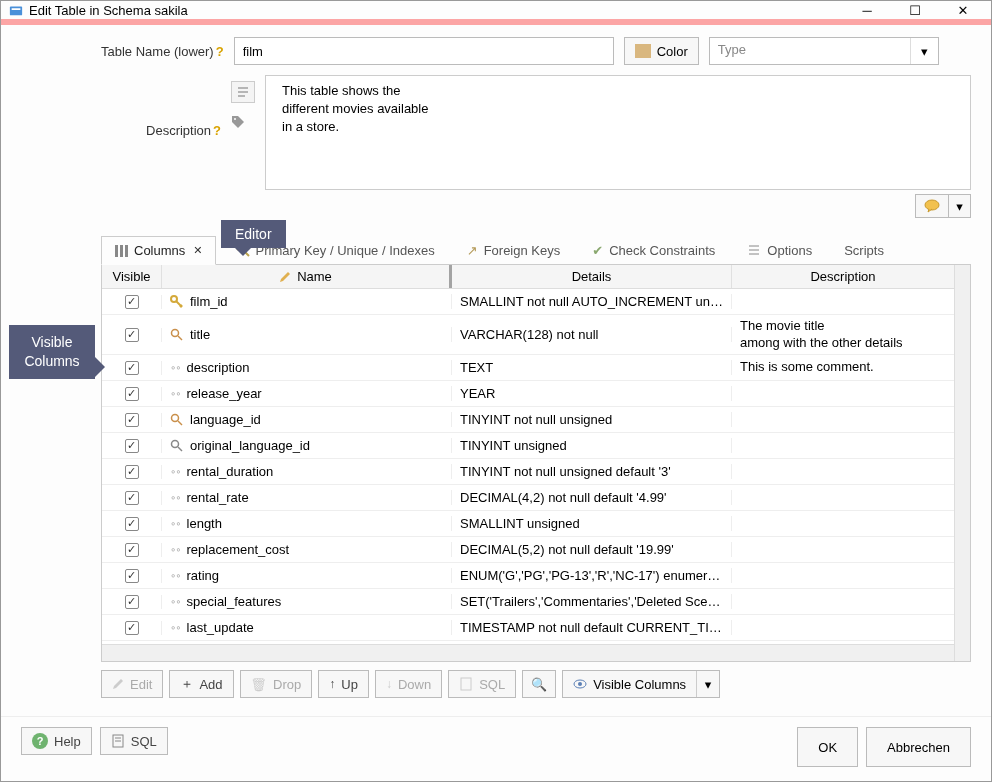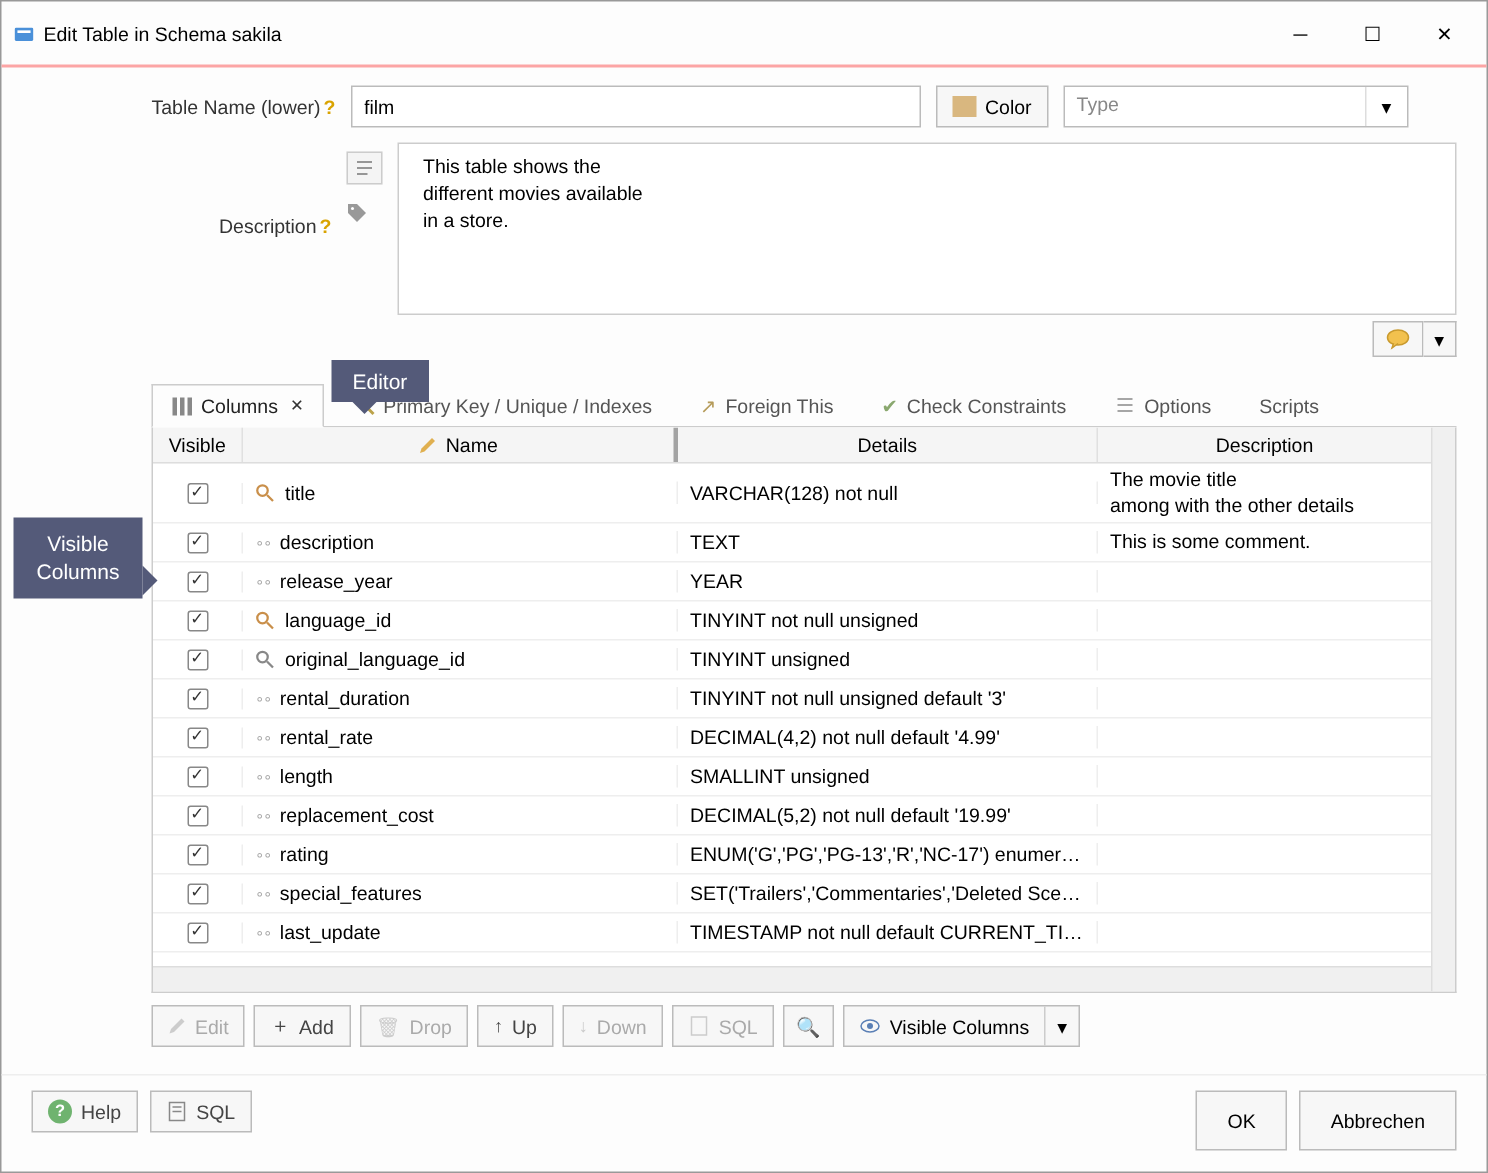--- a/index.html
+++ b/index.html
@@ -4,22 +4,22 @@
 <style>
   * { box-sizing: border-box; font-family: "Segoe UI", Tahoma, sans-serif; font-size: 13px; }
   body { margin: 0; background: #fff; }
   .window {
     width: 992px; height: 782px; border: 1px solid #999;
     position: relative; display: flex; flex-direction: column;
     margin: 0 auto;
     background: #fdfdfd;
   }
   .titlebar {
-    height: 44px; display: flex; align-items: center; justify-content: space-between;
-    padding: 0 8px; border-bottom: 2px solid #fca5a5;
+    height: 24px; display: flex; align-items: center; justify-content: space-between;
+    padding: 0 8px; border-bottom: 6px solid #fca5a5;
   }
   .titlebar-left { display: flex; align-items: center; gap: 6px; }
   .titlebar-icon { width: 14px; height: 14px; }
   .win-controls { display: flex; gap: 8px; }
   .win-btn { width: 40px; height: 22px; display:flex; align-items:center; justify-content:center; cursor: default;}
   .content { flex: 1; padding: 12px 20px 10px 100px; display:flex; flex-direction:column; overflow:hidden; position:relative;}
   .row1 { display:flex; align-items:center; gap:10px; margin-bottom:10px;}
   .label { color:#333; white-space:nowrap; }
   .help-q { color:#d9a300; font-weight:bold; margin-left:2px;}
   .tn-input { flex: 1; border:1px solid #bbb; height:28px; padding:0 8px; background:#fff; max-width:380px;}
@@ -189,21 +189,21 @@
       </div>
       <div class="tab">
         <svg class="tab-icon" viewBox="0 0 14 14">
             <circle cx="4" cy="4" r="3" fill="none" stroke="#bba24a" stroke-width="2"></circle>
             <line x1="6" y1="6" x2="13" y2="13" stroke="#bba24a" stroke-width="2"></line>
           </svg>
         <span>Primary Key / Unique / Indexes</span>
       </div>
       <div class="tab">
         <span style="color:#b59b5a;">↗</span>
-        <span>Foreign This</span>
+        <span>Foreign Keys</span>
       </div>
       <div class="tab">
         <span style="color:#8aa86f;">✔</span>
         <span>Check Constraints</span>
       </div>
       <div class="tab">
         <svg class="tab-icon" viewBox="0 0 14 14">
             <line x1="2" y1="3" x2="12" y2="3" stroke="#888"></line>
             <line x1="2" y1="7" x2="12" y2="7" stroke="#888"></line>
             <line x1="2" y1="11" x2="12" y2="11" stroke="#888"></line>
@@ -223,20 +223,35 @@
             <div class="col-name">
               <svg class="pencil-icon" viewBox="0 0 12 12">
                   <path d="M1 11 L2 8 L9 1 L11 3 L4 10 Z" fill="#e0b050"></path>
                 </svg>
               <span>Name</span>
             </div>
             <div class="col-details">Details</div>
             <div class="col-desc">Description</div>
           </div>
           <div class="grid-body" id="grid-body">
+              <div class="grid-row">
+                <div class="cell-visible">
+                  <span class="chk on"></span>
+                </div>
+                <div class="cell-name">
+                  <svg class="key-icon" viewBox="0 0 14 14">
+                    <circle cx="4" cy="4" r="3" fill="none" stroke="#d4a93a" stroke-width="2"></circle>
+                    <line x1="6" y1="6" x2="12" y2="12" stroke="#d4a93a" stroke-width="2"></line>
+                    <line x1="10" y1="12" x2="12" y2="10" stroke="#d4a93a" stroke-width="2"></line>
+                  </svg>
+                  <span>film_id</span>
+                </div>
+                <div class="cell-details">SMALLINT not null AUTO_INCREMENT unsi...</div>
+                <div class="cell-desc"></div>
+              </div>
               <div class="grid-row tall">
                 <div class="cell-visible">
                   <span class="chk on"></span>
                 </div>
                 <div class="cell-name">
                   <svg class="key-icon" viewBox="0 0 14 14">
                     <circle cx="5" cy="5" r="3.5" fill="none" stroke="#c98f4a" stroke-width="1.5"></circle>
                     <line x1="8" y1="8" x2="12" y2="12" stroke="#c98f4a" stroke-width="1.5"></line>
                   </svg>
                   <span>title</span>

